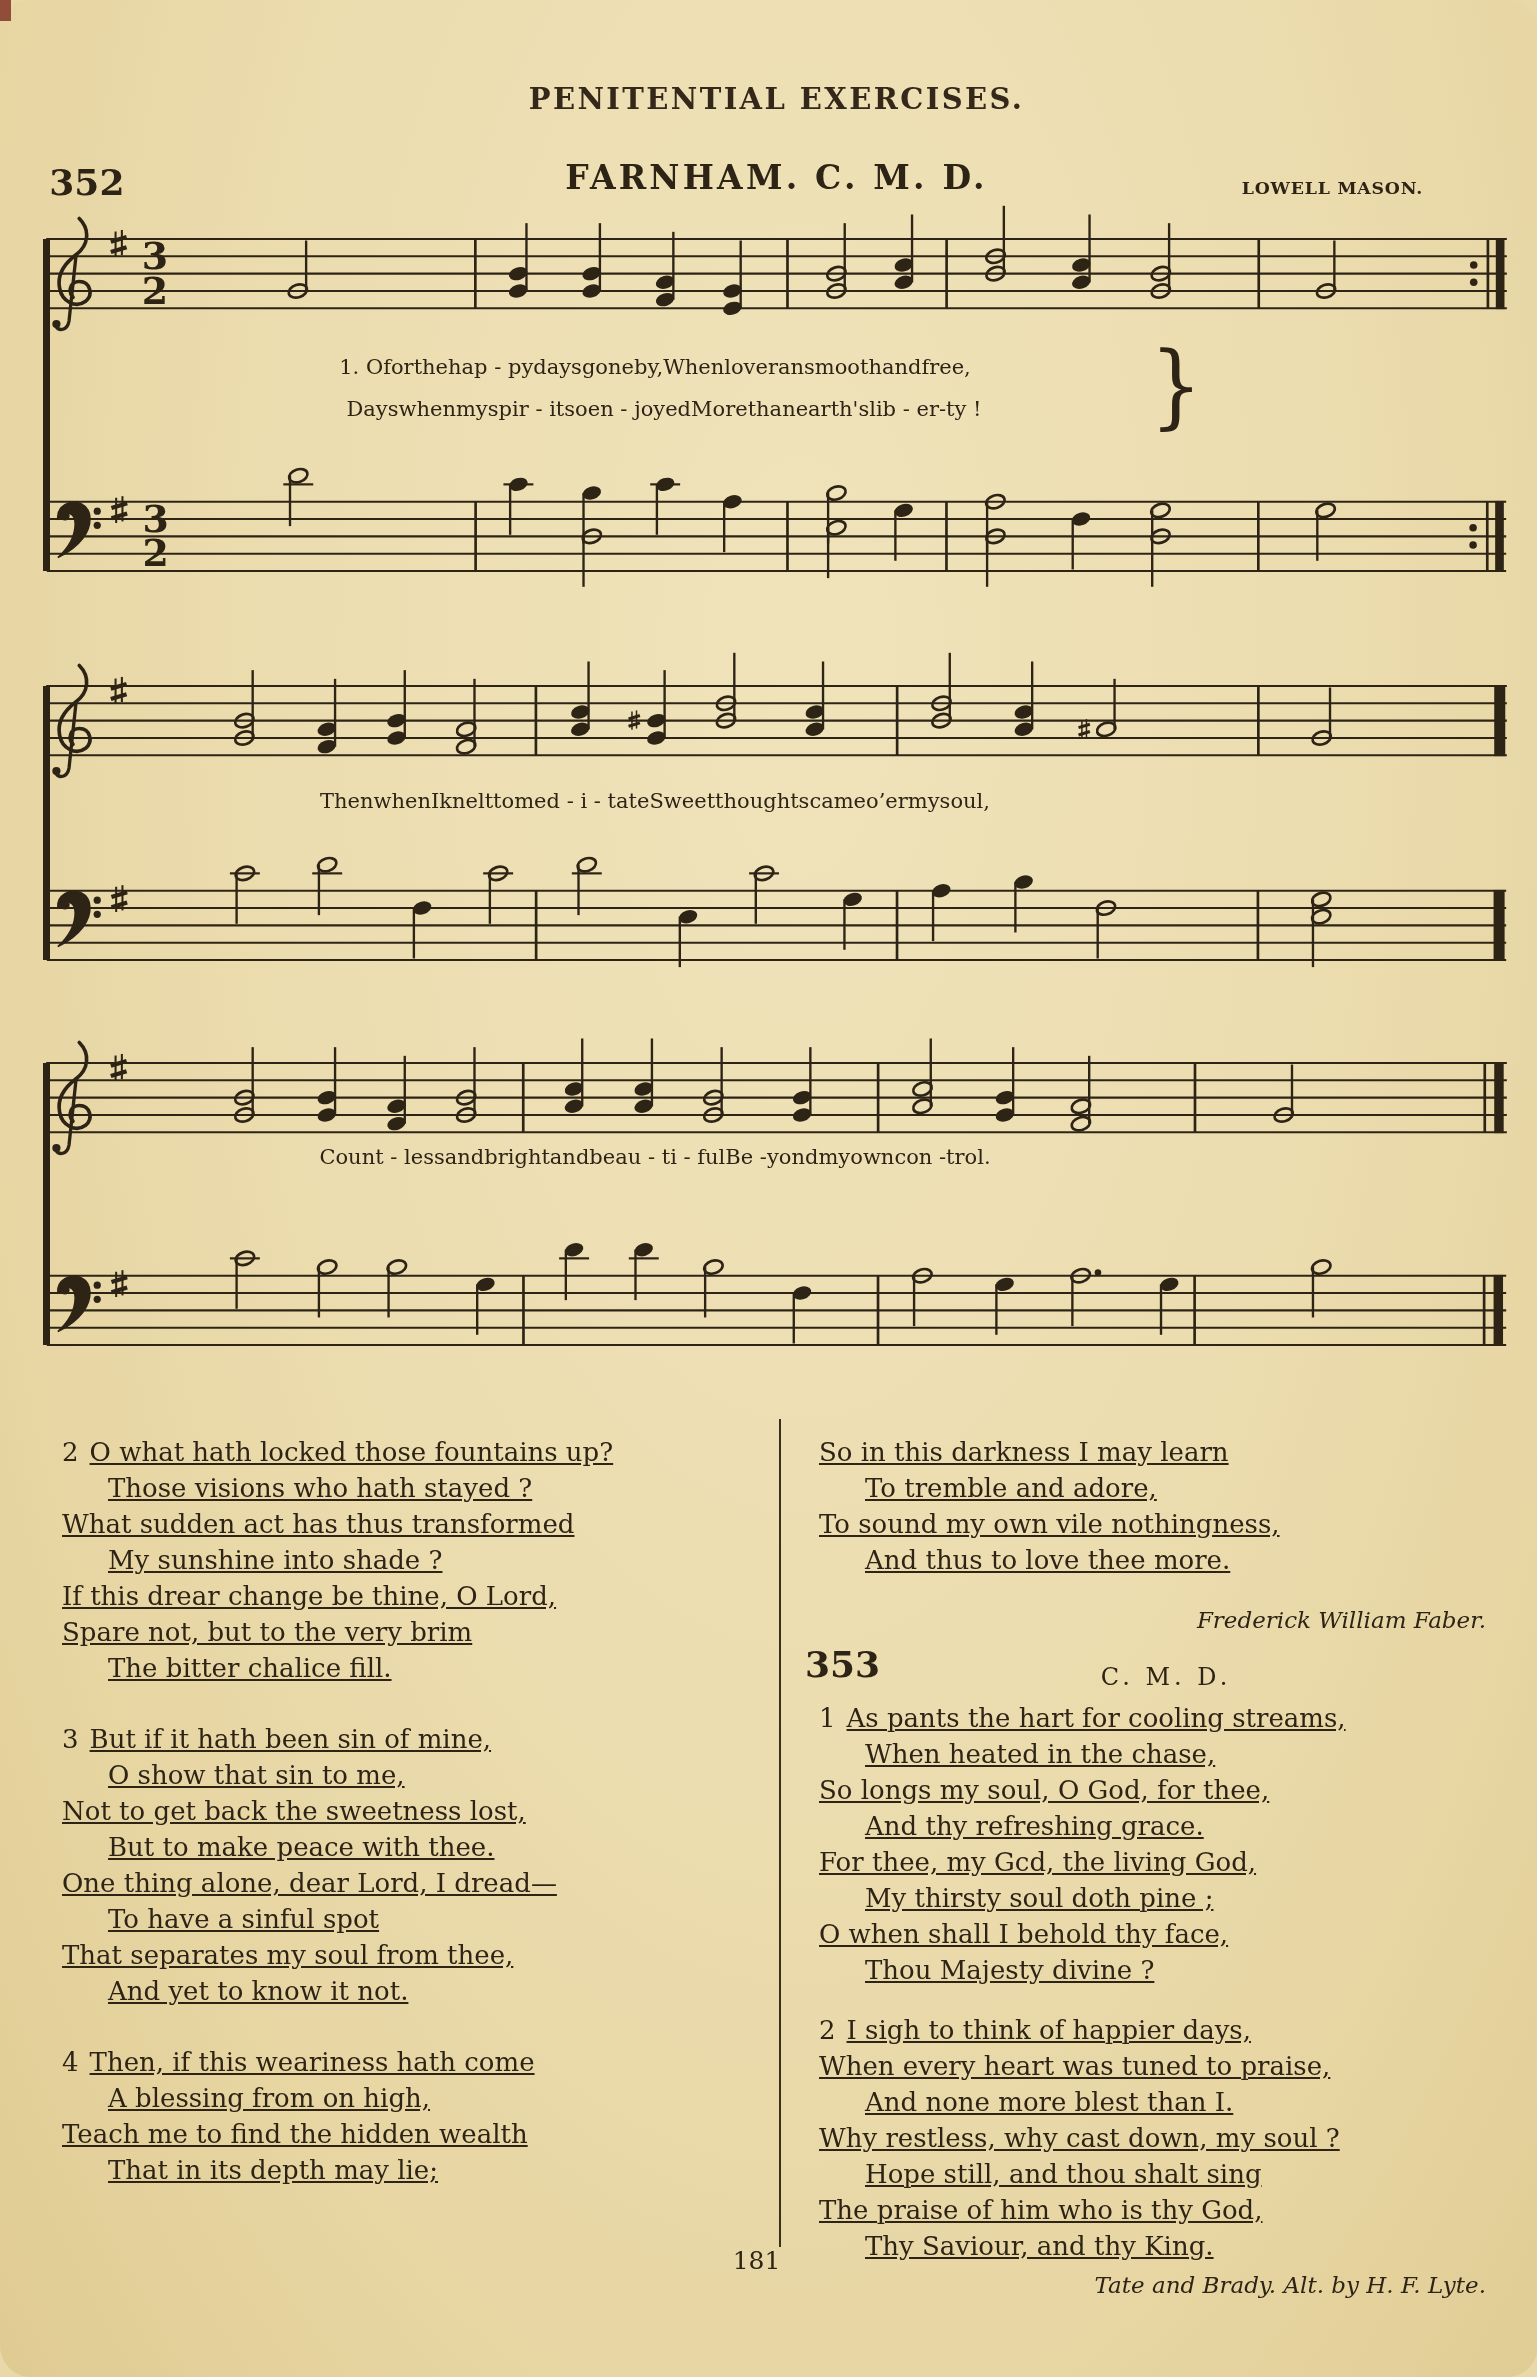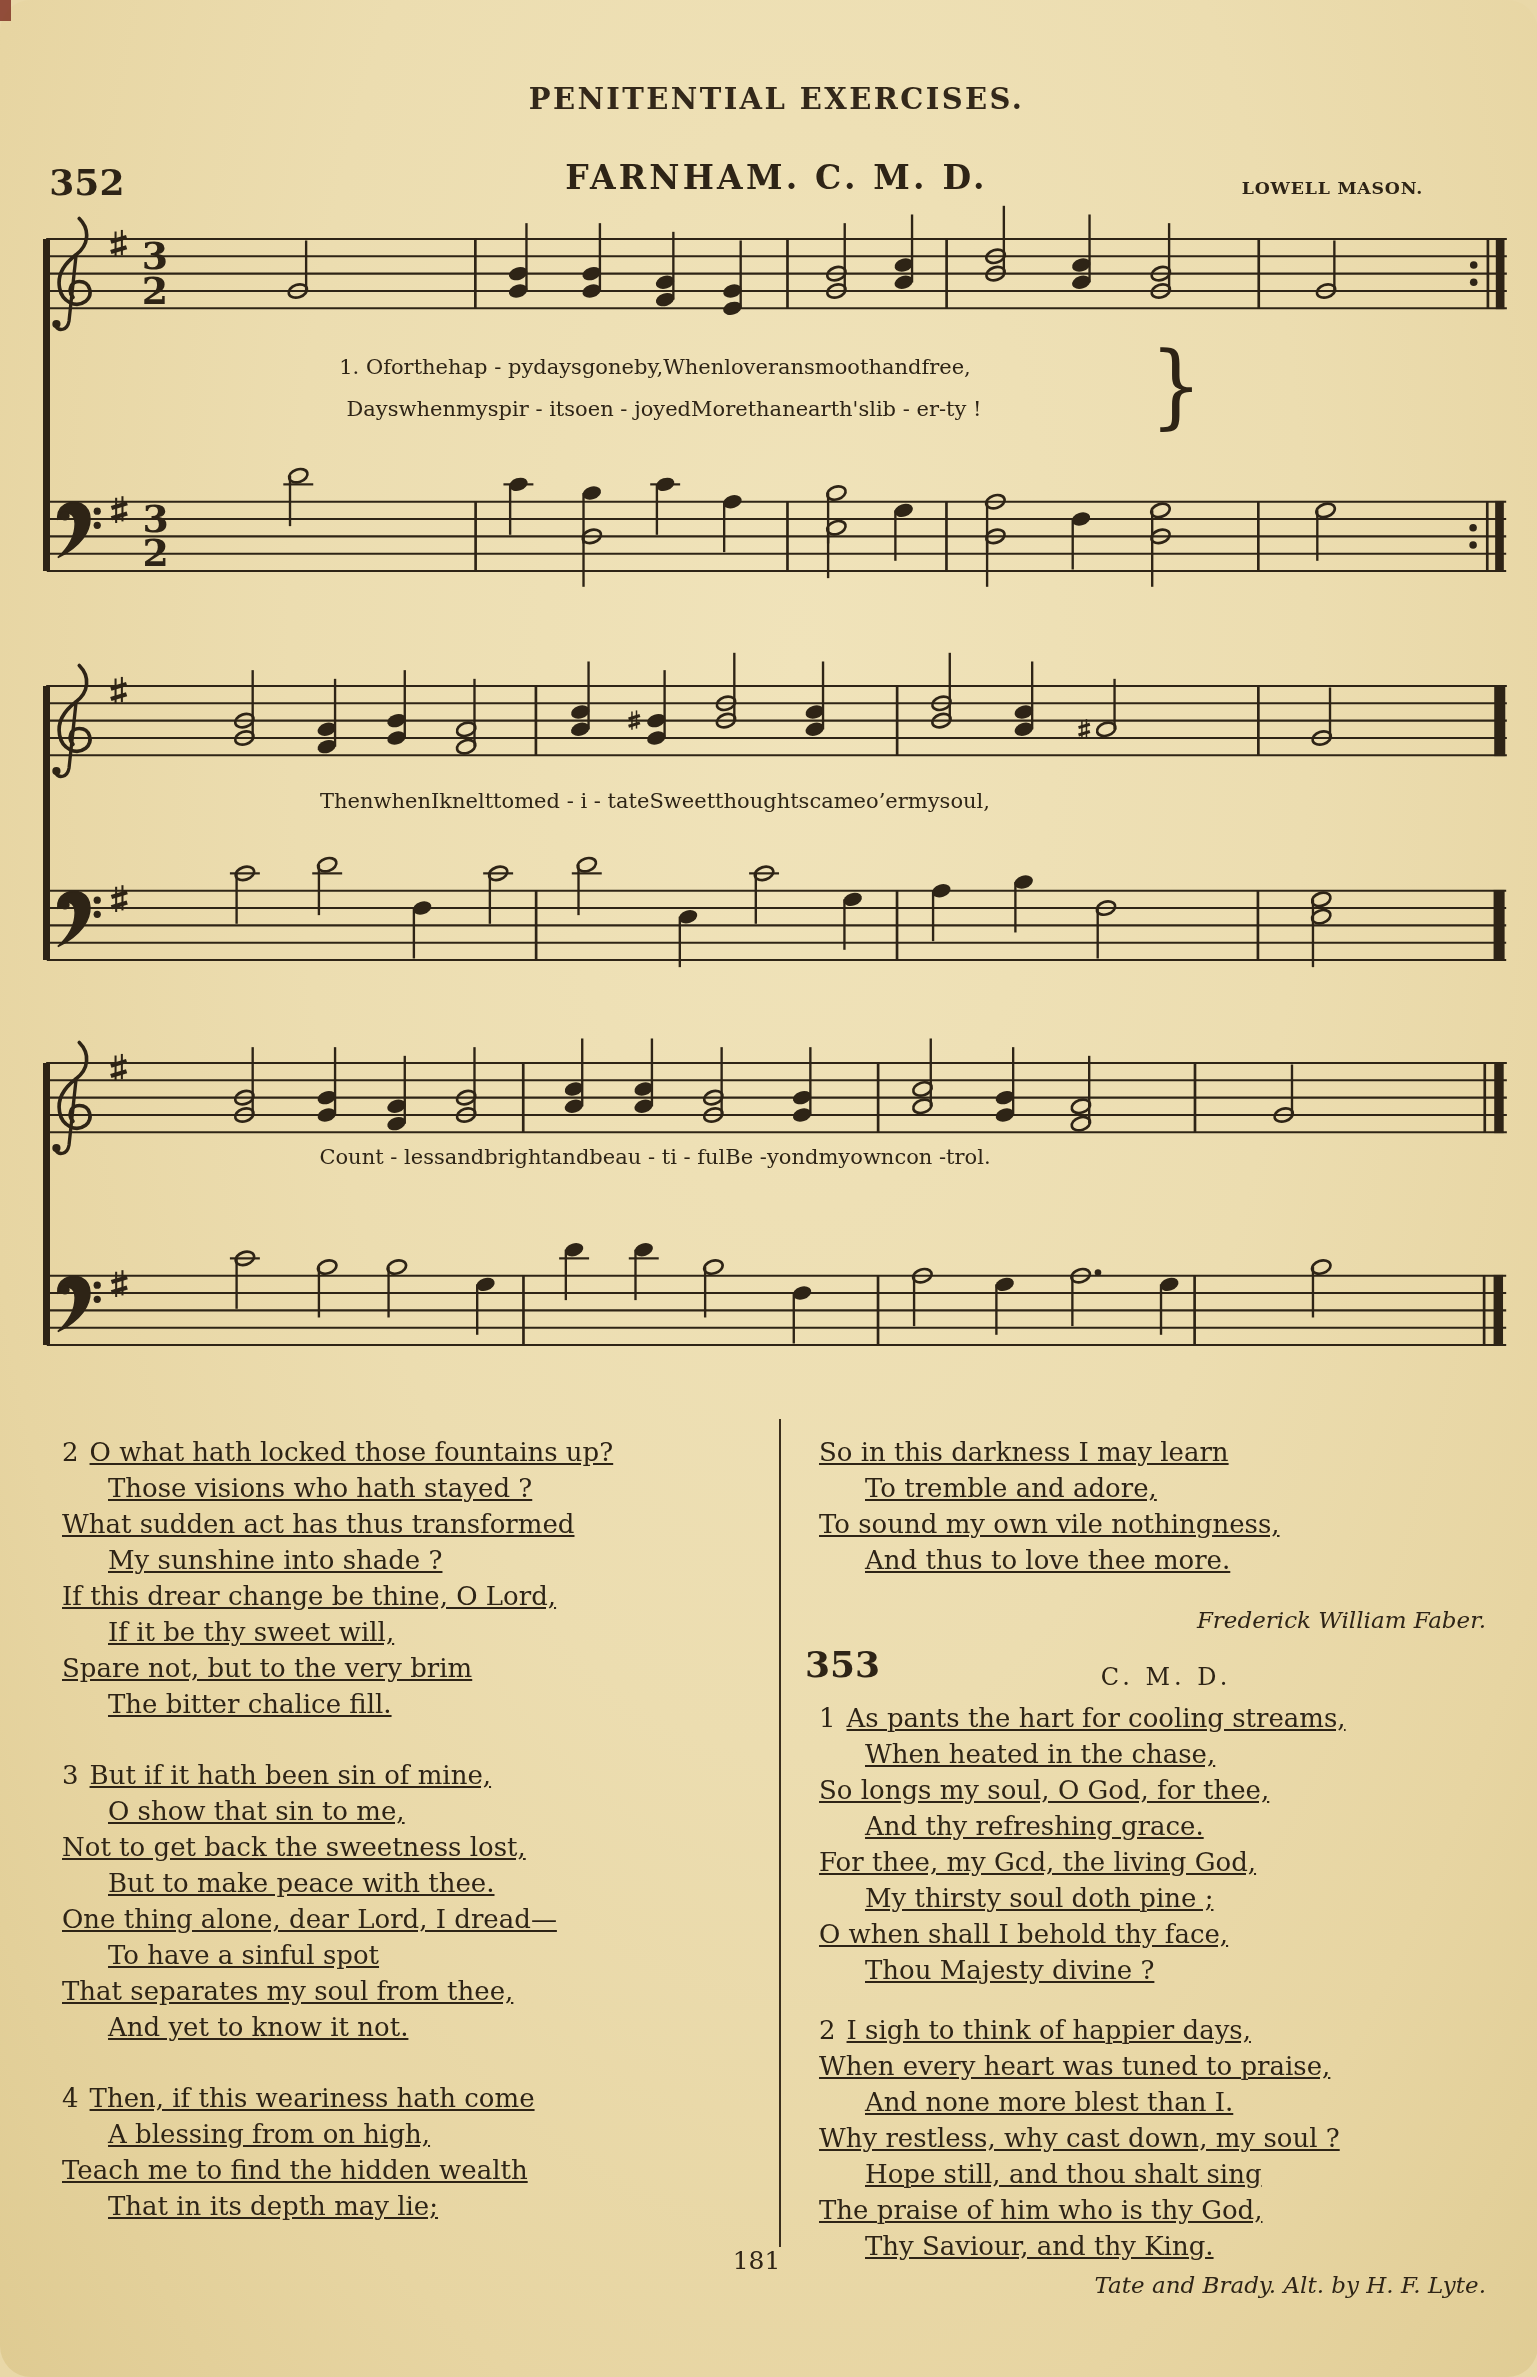--- a/index.html
+++ b/index.html
@@ -486,21 +486,20 @@
 
   <div class="columns-divider" style="left:779px;top:1419px;height:828px;"></div>
 
   <div class="verse-col" id="col-left" style="left:62px;top:1434px;width:710px;">
       <div class="verse-block">
         <div class="verse-line"><span class="verse-num">2</span>O what hath locked those fountains up?</div>
         <div class="verse-line ind">Those visions who hath stayed ?</div>
         <div class="verse-line">What sudden act has thus transformed</div>
         <div class="verse-line ind">My sunshine into shade ?</div>
         <div class="verse-line">If this drear change be thine, O Lord,</div>
-        <div class="verse-line ind">If it be thy sweet will,</div>
         <div class="verse-line">Spare not, but to the very brim</div>
         <div class="verse-line ind">The bitter chalice fill.</div>
       </div>
       <div class="verse-block">
         <div class="verse-line"><span class="verse-num">3</span>But if it hath been sin of mine,</div>
         <div class="verse-line ind">O show that sin to me,</div>
         <div class="verse-line">Not to get back the sweetness lost,</div>
         <div class="verse-line ind">But to make peace with thee.</div>
         <div class="verse-line">One thing alone, dear Lord, I dread—</div>
         <div class="verse-line ind">To have a sinful spot</div>

